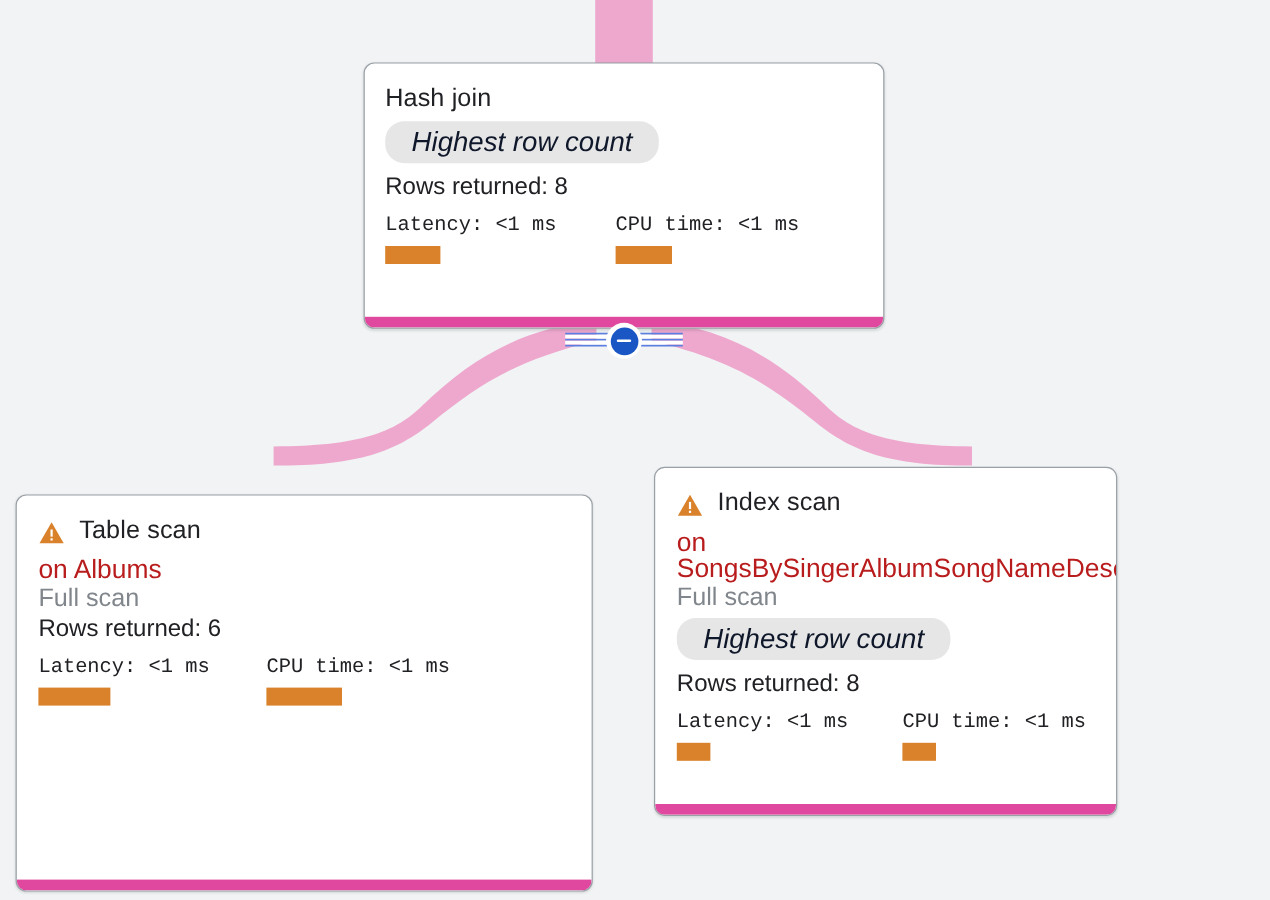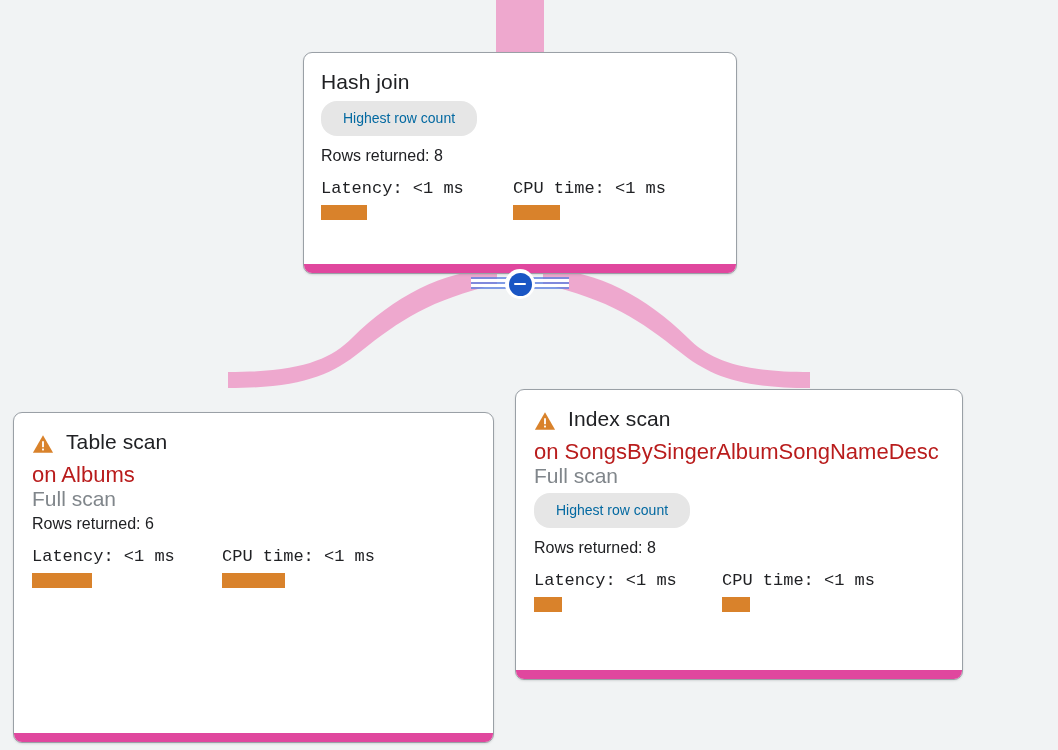--- a/index.html
+++ b/index.html
@@ -82,29 +82,30 @@
     color: #80868b;
     line-height: 22px;
     margin-top: 2px;
   }
   .chips {
     margin-top: 6px;
   }
   .chip {
     display: inline-block;
     background: #e6e6e6;
-    color: #0369a1;
+    color: #0f172a;
     border-radius: 16px;
-    font-size: 14px;
+    font-size: 23px;
     line-height: 20px;
     padding: 7px 22px 8px 22px;
     margin-bottom: 6px;
+    font-style: italic;
   }
   .rows-returned {
-    font-size: 16px;
+    font-size: 20px;
     color: #202124;
     line-height: 22px;
     margin-top: 3px;
   }
   .metrics {
     display: flex;
     margin-top: 12px;
     font-family: Liberation Mono, monospace;
   }
   .metric {
@@ -134,23 +135,23 @@
 
   #node-table-scan {
     left: 13px;
     top: 412px;
     width: 481px;
     height: 331px;
   }
   #node-table-scan .metrics .metric:first-child { width: 190px; }
 
   #node-index-scan {
-    left: 515px;
+    left: 545px;
     top: 389px;
-    width: 448px;
+    width: 386px;
     height: 291px;
   }
   #node-index-scan .metrics .metric:first-child { width: 188px; }
 
   
   .collapse-toggle {
     position: absolute;
     left: 505px;
     top: 269px;
     width: 30px;

